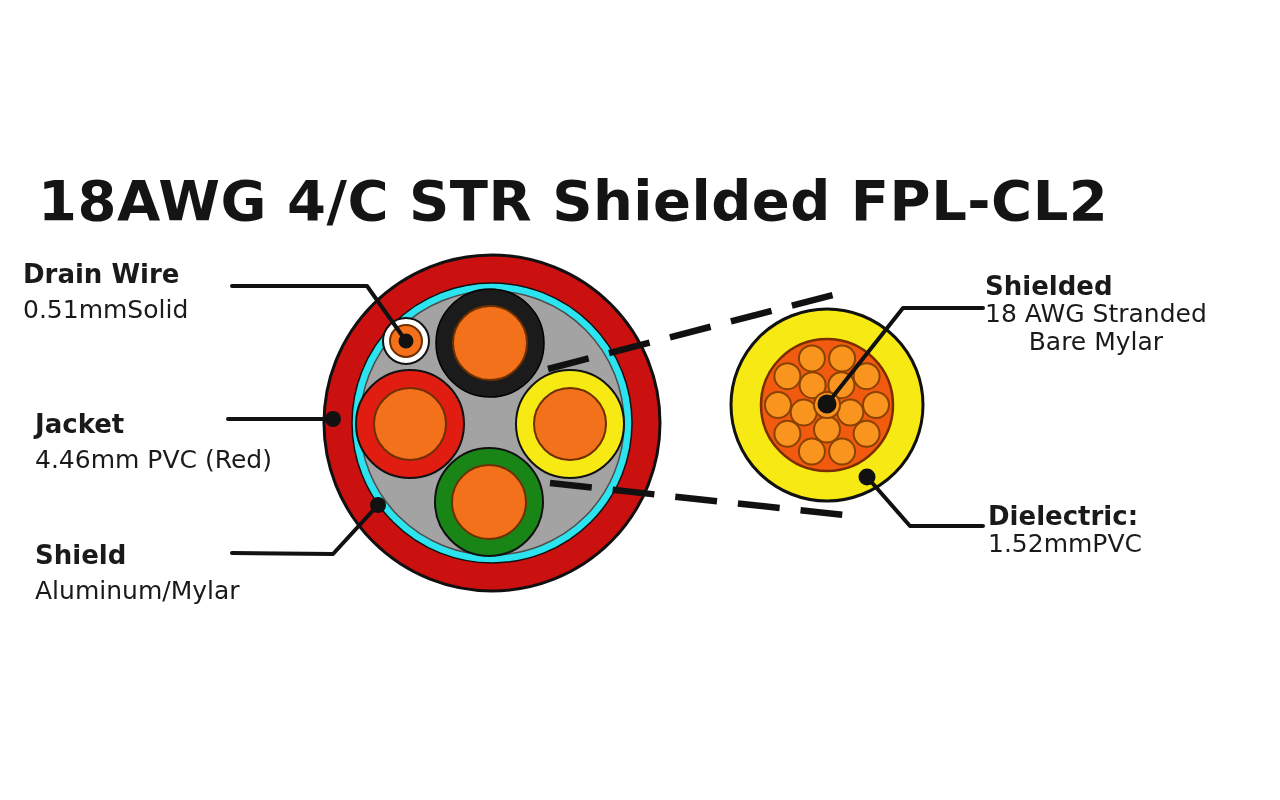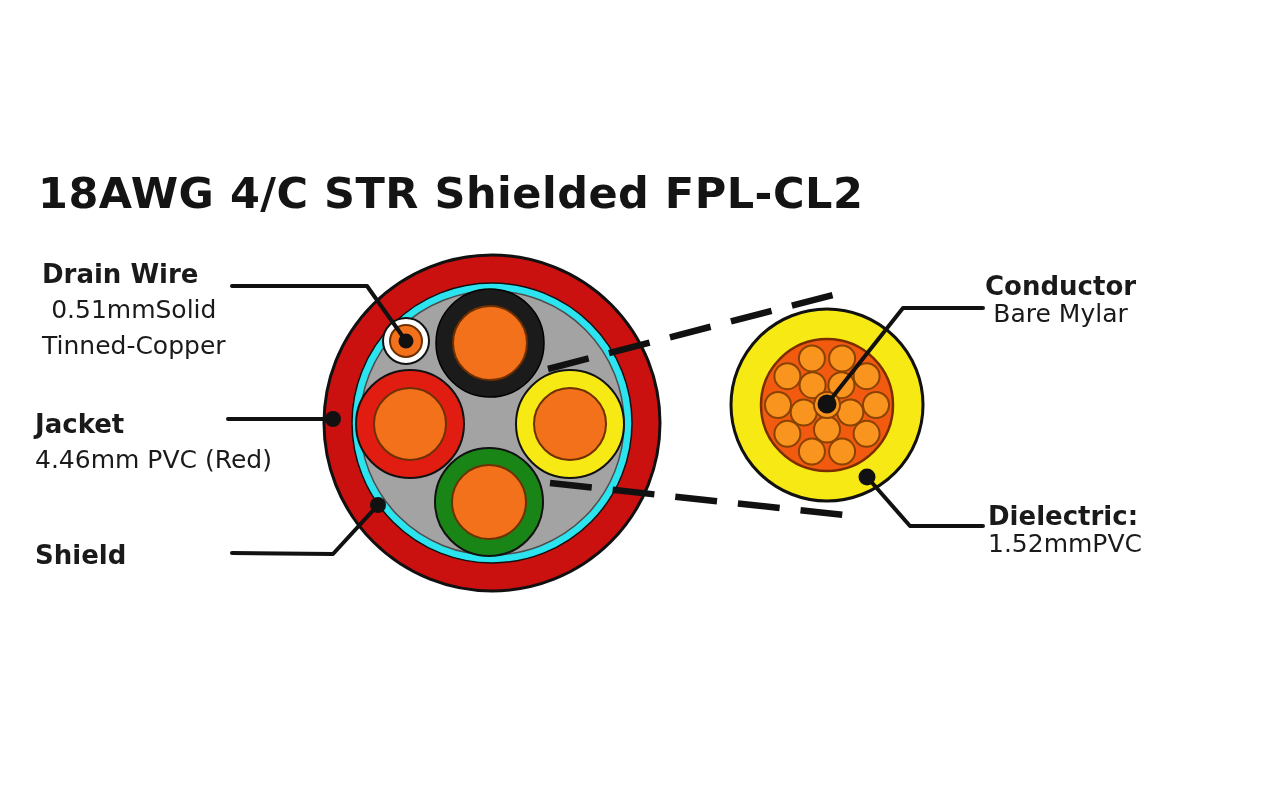--- a/index.html
+++ b/index.html
@@ -7,21 +7,21 @@
     width: 1280px; height: 800px;
     background: #ffffff;
     position: relative;
     overflow: hidden;
     font-family: "DejaVu Sans", "Liberation Sans", sans-serif;
     color: #1a1a1a;
   }
   .page-title {
     position: absolute;
     left: 38px; top: 168px;
-    font-size: 43px;
+    font-size: 56px;
     font-weight: bold;
     letter-spacing: 0.5px;
     color: #141414;
     white-space: nowrap;
   }
   .diagram-svg { position: absolute; left: 0; top: 0; }
   .label { position: absolute; white-space: nowrap; }
   .lbl-title { font-weight: bold; font-size: 26px; }
   .lbl-line  { font-size: 25px; text-align: center; }
   .loose .lbl-title, .loose .lbl-line { line-height: 36px; }
@@ -90,36 +90,37 @@
   </g>
   <g fill="#111">
     <circle cx="406" cy="341" r="7.5"></circle>
     <circle cx="333" cy="419" r="8"></circle>
     <circle cx="378" cy="505" r="8"></circle>
     <circle cx="827" cy="404" r="9.5"></circle>
     <circle cx="867" cy="477" r="8.5"></circle>
   </g>
 </svg>
 
-<div class="label loose" style="left:42px; top:256px">
+<div class="label loose" style="left:23px; top:256px">
   <div class="lbl-title">Drain Wire</div>
   <div class="lbl-line">0.51mmSolid</div>
-  <div class="lbl-line">Tinned-Copper</div>
 </div>
 
 <div class="label loose" style="left:35px; top:406px">
   <div class="lbl-title">Jacket</div>
   <div class="lbl-line">4.46mm PVC (Red)</div>
 </div>
 
 <div class="label loose" style="left:35px; top:537px">
   <div class="lbl-title">Shield</div>
+  <div class="lbl-line">Aluminum/Mylar</div>
 </div>
 
 <div class="label tight" style="left:985px; top:272px">
-  <div class="lbl-title">Conductor</div>
+  <div class="lbl-title">Shielded</div>
+  <div class="lbl-line">18 AWG Stranded</div>
   <div class="lbl-line">Bare Mylar</div>
 </div>
 
 <div class="label tight" style="left:988px; top:502px">
   <div class="lbl-title">Dielectric:</div>
   <div class="lbl-line">1.52mmPVC</div>
 </div>
 
 </body></html>

